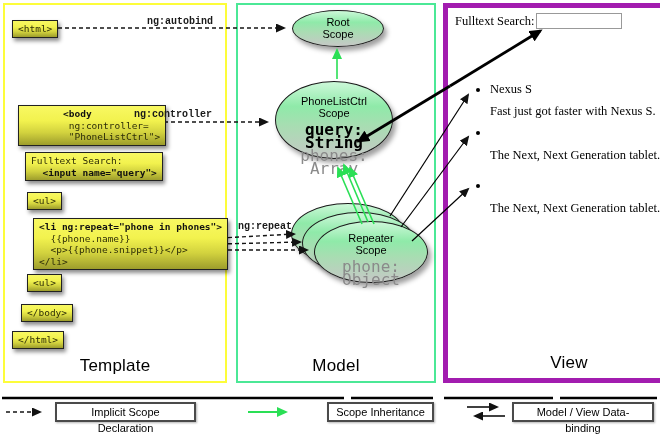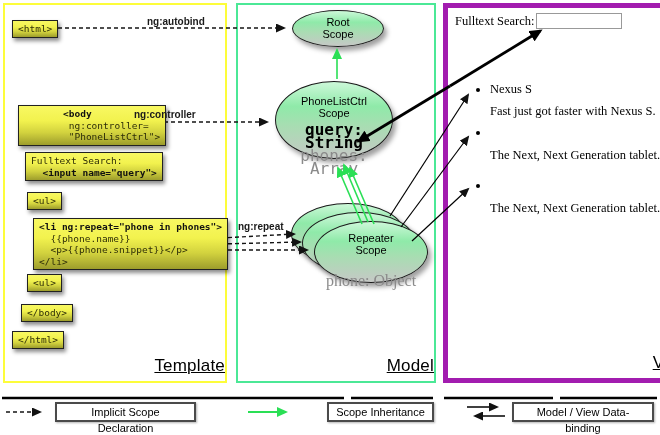--- a/index.html
+++ b/index.html
@@ -4,43 +4,43 @@
 <style>
   html,body{margin:0;padding:0;background:#fff;}
   #canvas{position:relative;width:660px;height:435px;background:#fff;
           font-family:"Liberation Sans",sans-serif;overflow:hidden;}
 
   
   .col{position:absolute;top:3px;height:380px;background:#fff;box-sizing:border-box;}
   .col-template{left:3px;width:224px;border:2px solid #fdfd3a;}
   .col-model{left:236px;width:200px;border:2px solid #4be896;}
   .col-view{left:443px;width:252px;border:5px solid #a21caf;}
-  .col-label{position:absolute;bottom:5px;left:0;width:100%;text-align:right;
-             font-size:17px;color:#000;letter-spacing:.2px;text-decoration:underline;}
+  .col-label{position:absolute;bottom:5px;left:0;width:100%;text-align:center;
+             font-size:17px;color:#000;letter-spacing:.2px;}
 
   
   .code-box{position:absolute;z-index:4;white-space:pre;box-sizing:border-box;
             font-family:"DejaVu Sans Mono",monospace;font-size:9.5px;line-height:11.5px;
             color:#2e2e08;padding:2px 5px;
             background:linear-gradient(180deg,#f8f862 0%,#f2f24e 38%,#d2d23e 68%,#9d9d2c 100%);
             border:1.5px solid #222;box-shadow:2px 3px 4px rgba(0,0,0,.45);}
   .code-box .b{font-weight:bold;color:#111;}
 
   
   .ellipse{position:absolute;z-index:2;border-radius:50%;box-sizing:border-box;
            border:1.5px solid #1b1b1b;box-shadow:3px 4px 5px rgba(0,0,0,.38);
            background:linear-gradient(180deg,#cdf8d9 0%,#8feaa9 32%,#a8ddb2 58%,#c6c8c6 100%);
            text-align:center;}
   .ellipse .title{font-size:11px;line-height:12px;color:#000;white-space:pre;}
   .mono{font-family:"DejaVu Sans Mono",monospace;font-size:16px;line-height:13px;}
   .prop-bold{font-weight:bold;color:#000;}
   .prop-gray{color:#8a8a8a;}
 
   
-  .arrow-label{position:absolute;z-index:4;font-family:Liberation Sans, sans-serif;
+  .arrow-label{position:absolute;z-index:4;font-family:Liberation Mono, monospace;
                font-weight:bold;font-size:10px;color:#1a1a1a;white-space:nowrap;}
 
   
   .serif{font-family:"Liberation Serif",serif;font-size:12.5px;color:#000;position:absolute;z-index:4;white-space:nowrap;}
   .bullet{position:absolute;z-index:4;width:4px;height:4px;border-radius:50%;background:#000;}
   #search-input{position:absolute;z-index:4;left:536px;top:13px;width:86px;height:16px;
                 border:1.5px solid #999;background:#fff;box-sizing:border-box;font-size:11px;padding:0 3px;}
 
   
   .legend-box{position:absolute;z-index:4;top:402px;height:20px;box-sizing:border-box;
@@ -74,21 +74,21 @@
 Scope</div>
     <div class="mono prop-bold" style="margin-top:4px;">query: String</div>
     <div class="mono prop-gray">phones: Array</div>
   </div>
 
   <div class="ellipse" style="left:291px;top:203px;width:114px;height:62px;"></div>
   <div class="ellipse" style="left:302px;top:212px;width:114px;height:62px;"></div>
   <div class="ellipse" style="left:314px;top:221px;width:114px;height:62px;padding-top:10px;">
     <div class="title">Repeater
 Scope</div>
-    <div class="mono prop-gray" style="margin-top:18px;font-family:Liberation Serif, serif;">phone: Object</div>
+    <div class="mono prop-gray" style="margin-top:4px;">phone: Object</div>
   </div>
 
   <svg class="overlay" width="660" height="435" viewBox="0 0 660 435">
     <defs>
       <marker id="ab" markerWidth="11" markerHeight="9" refX="8" refY="4.5" orient="auto" markerUnits="userSpaceOnUse">
         <path d="M0,0 L10,4.5 L0,9 z" fill="#111"></path>
       </marker>
       <marker id="abBig" markerWidth="14" markerHeight="12" refX="10" refY="6" orient="auto" markerUnits="userSpaceOnUse">
         <path d="M0,0 L13,6 L0,12 z" fill="#000"></path>
       </marker>

